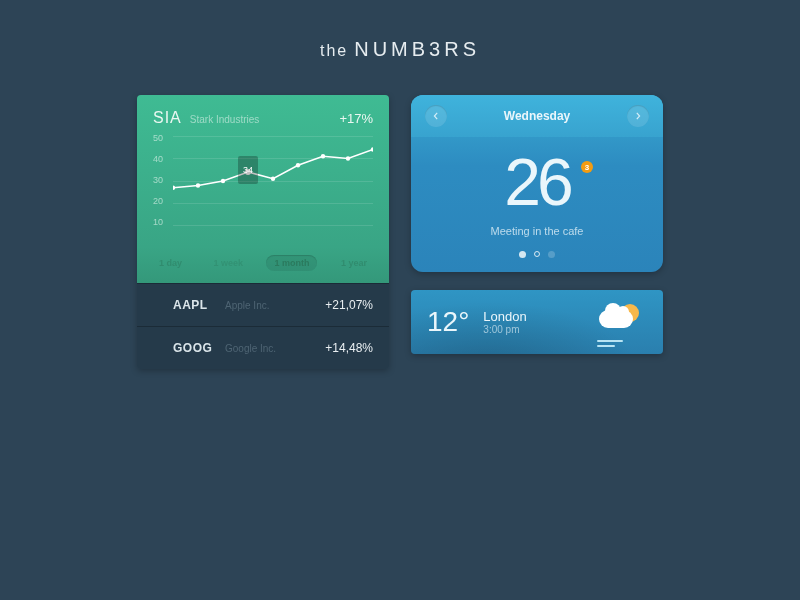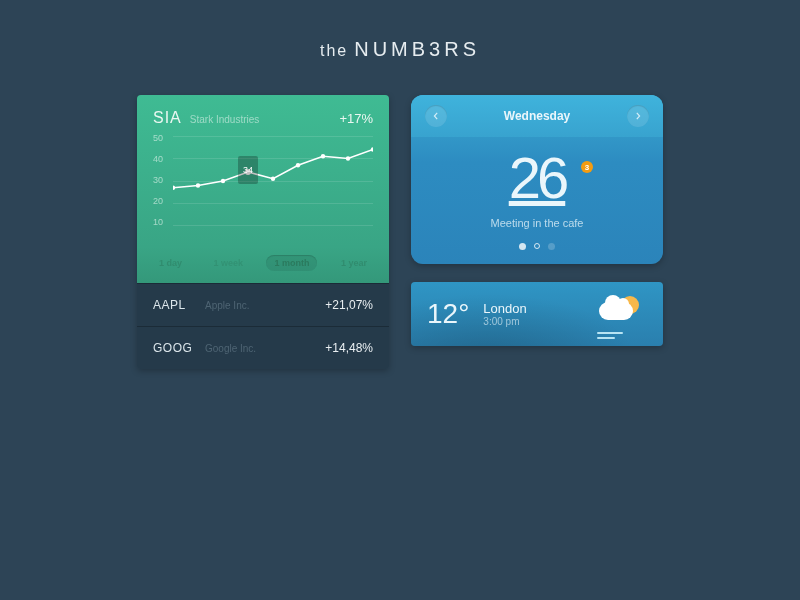--- a/index.html
+++ b/index.html
@@ -37,32 +37,32 @@
   .gridlines{ position:absolute; left:20px; right:0; top:3px; bottom:16px;}
   .gline{ position:absolute; left:0; right:0; height:1px; background:rgba(255,255,255,.12);}
   .chart-svg{ position:absolute; left:20px; right:0; top:3px; bottom:16px;}
   .data-label{ position:absolute; background:rgba(0,0,0,.25); color:#fff; font-size:9px; padding:9px 5px; border-radius:2px;}
   .range-tabs{ display:flex; justify-content:space-between; padding:8px 14px 12px; font-size:9px; font-weight:600; color:#2b7a5e; background:linear-gradient(#39a585,#34987a);}
   .range-tabs span{ cursor:pointer; opacity:.5; padding:3px 8px; border-radius:10px;}
   .range-tabs .active{ opacity:1; background:rgba(0,0,0,.08); box-shadow:inset 0 1px 1px rgba(0,0,0,.15);}
   .range-tabs .dim{ opacity:.35;}
   .stocks-list{ background:#253a4a;}
   .srow{ display:flex; align-items:baseline; gap:8px; padding:14px 16px; border-top:1px solid rgba(0,0,0,.25); font-size:12px;}
-  .srow .sym{ color:#dbe5ea; font-weight:400; letter-spacing:.5px; width:44px;}
+  .srow .sym{ color:#dbe5ea; font-weight:700; letter-spacing:.5px; width:44px;margin-left:20px;}
   .srow .name{ color:#4e6473; font-size:10px; flex:1;}
   .srow .chg{ color:#e9eef1; font-weight:400; }
   
   .right-col{ width:252px; display:flex; flex-direction:column; gap:18px;}
   .calendar{ background:linear-gradient(#3aa9d2,#2d8cc1 40%,#2b84ba); border-radius:12px; color:#eaf6fb; box-shadow:0 2px 6px rgba(0,0,0,.25); overflow:hidden;}
   .cal-head{ background:linear-gradient(#3fb3dc,#38a3cf); display:flex; align-items:center; justify-content:space-between; padding:10px 14px;}
   .nav-btn{ width:22px; height:22px; border-radius:50%; background:rgba(255,255,255,.12); display:flex; align-items:center; justify-content:center; cursor:pointer; box-shadow:inset 0 1px 1px rgba(0,0,0,.15);}
   .nav-btn svg{ width:8px; height:8px; fill:#d3edf7;}
   .cal-day{ font-size:12px; font-weight:600;}
   .cal-body{ text-align:center; padding:8px 12px 14px; position:relative;}
-  .big-date{ font-size:58px; font-weight:100; letter-spacing:-4px; line-height:1; margin-top:4px;text-decoration:underline;}
+  .big-date{ font-size:66px; font-weight:100; letter-spacing:-4px; line-height:1; margin-top:4px;}
   .notif{ position:absolute; top:24px; right:70px; width:12px; height:12px; border-radius:50%; background:#f39c12; font-size:8px; color:#fff; display:flex; align-items:center; justify-content:center; font-weight:700;}
   .month{ font-size:11px; margin-top:6px; opacity:.9;}
   .event{ font-size:11px; margin-top:10px; opacity:.75;}
   .dots{ display:flex; gap:8px; justify-content:center; margin-top:14px;}
   .dot{ width:7px; height:7px; border-radius:50%; background:rgba(255,255,255,.8);}
   .dot.ring{ background:transparent; border:1px solid rgba(255,255,255,.8); width:6px;height:6px;}
   .dot.faint{ opacity:.25;}
   
   .weather{ background:linear-gradient(#2f95c4,#2a7fae); border-radius:4px; padding:12px 16px; display:flex; align-items:center; gap:14px; color:#eaf6fb; box-shadow:0 2px 6px rgba(0,0,0,.25); position:relative; overflow:hidden;}
   .weather::before{content:"";position:absolute;inset:0;background:radial-gradient(ellipse at 30% 120%, rgba(0,0,0,.18), transparent 60%);}

